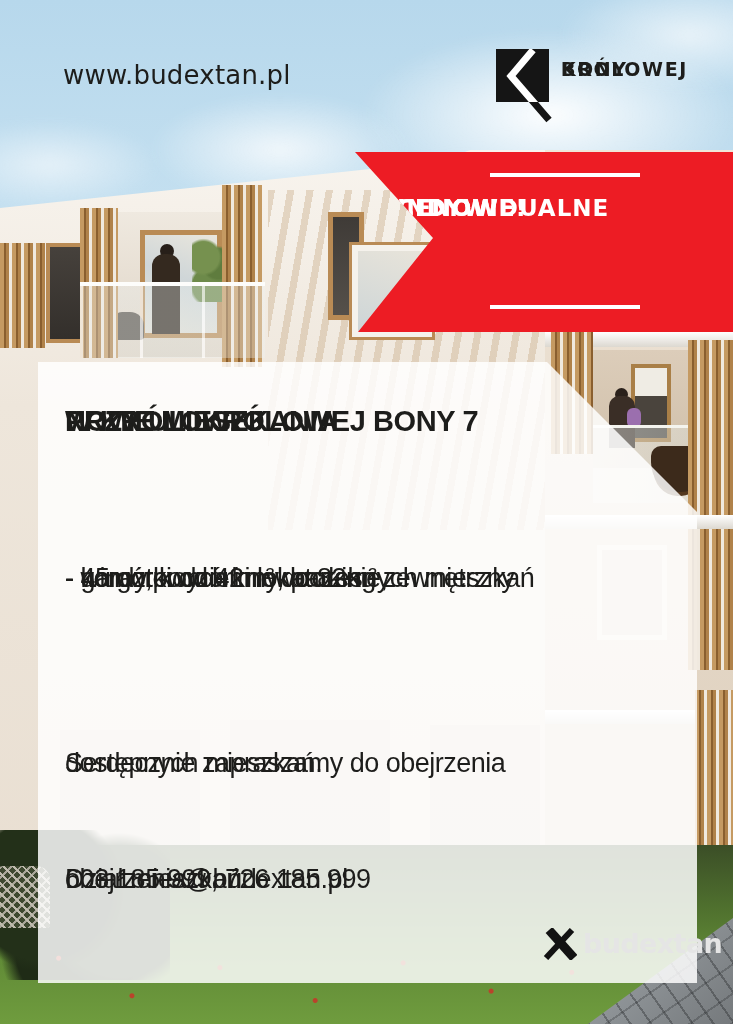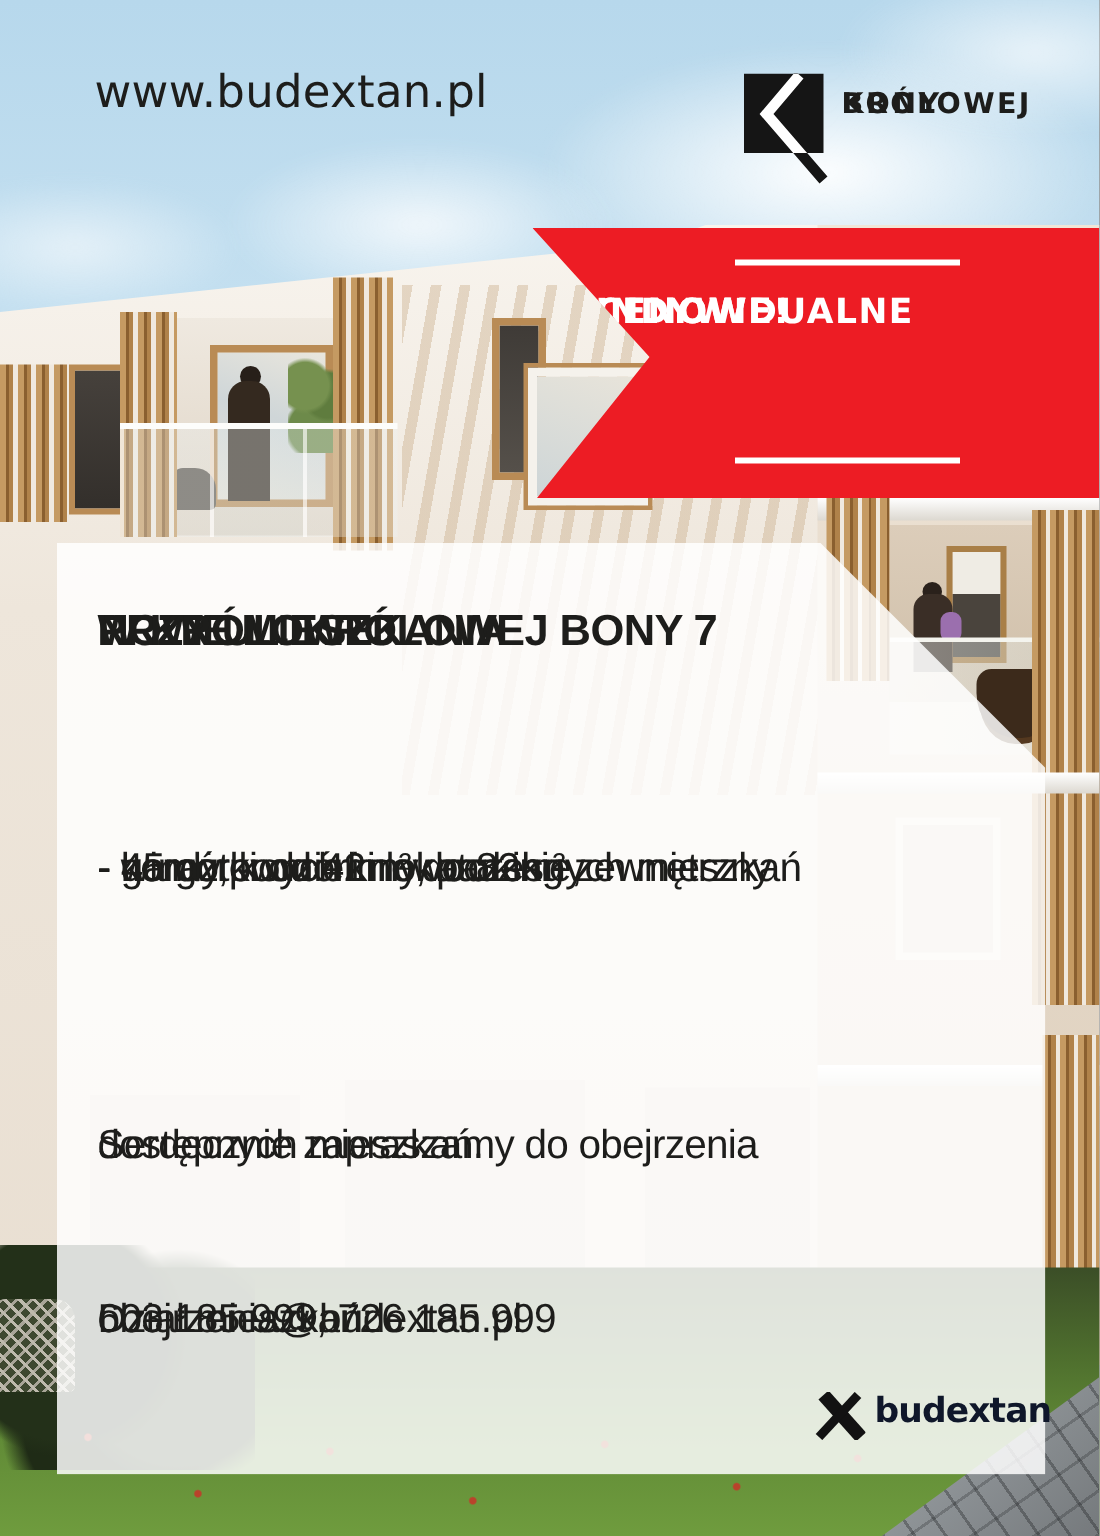--- a/index.html
+++ b/index.html
@@ -101,31 +101,31 @@
   .card{left:38px;top:362px;width:659px;height:621px;background:rgba(255,255,255,.84);
     clip-path:polygon(0 0,509px 0,659px 150px,659px 621px,0 621px);}
 
   
   .headline{left:65px;top:402px;width:560px;font-size:29px;line-height:38px;font-weight:700;letter-spacing:-.4px;}
   .features{left:65px;top:558px;width:600px;font-size:27px;line-height:40px;font-weight:400;letter-spacing:-.5px;}
   .invitation{left:65px;top:746px;width:560px;font-size:27px;line-height:35px;letter-spacing:-.5px;}
   .contact{left:65px;top:862px;width:520px;font-size:27px;line-height:34px;letter-spacing:-.4px;}
 
   
-  .site{left:63px;top:44px;font-family:"DejaVu Sans",sans-serif;font-size:30px;font-weight:500;
+  .site{left:63px;top:60px;font-family:"DejaVu Sans",sans-serif;font-size:26px;font-weight:500;
         color:#1d1d1b;letter-spacing:.2px;text-decoration:none;}
   .klogo{left:496px;top:49px;width:62px;height:74px;}
   .kname{left:561px;top:57px;font-family:"DejaVu Sans",sans-serif;font-size:19px;line-height:25px;
          font-weight:600;letter-spacing:1.6px;color:#1d1d1b;}
 
   
   .bx{left:543px;top:926px;width:150px;height:40px;}
   .bxmark{left:0;top:2px;width:34px;height:32px;}
-  .bxword{left:40px;top:2px;font-family:"DejaVu Sans",sans-serif;font-size:23px;font-weight:700;
-          letter-spacing:-.6px;color:#0f172a;}
+  .bxword{left:40px;top:2px;font-family:"DejaVu Sans",sans-serif;font-size:27px;font-weight:700;
+          letter-spacing:-.6px;color:#e5e5e5;}
 </style>
 </head>
 <body>
 
 <div id="poster">
 
   <div class="sky"></div>
   <div class="cloud c1"></div>
   <div class="cloud c2"></div>
   <div class="cloud c3"></div>

